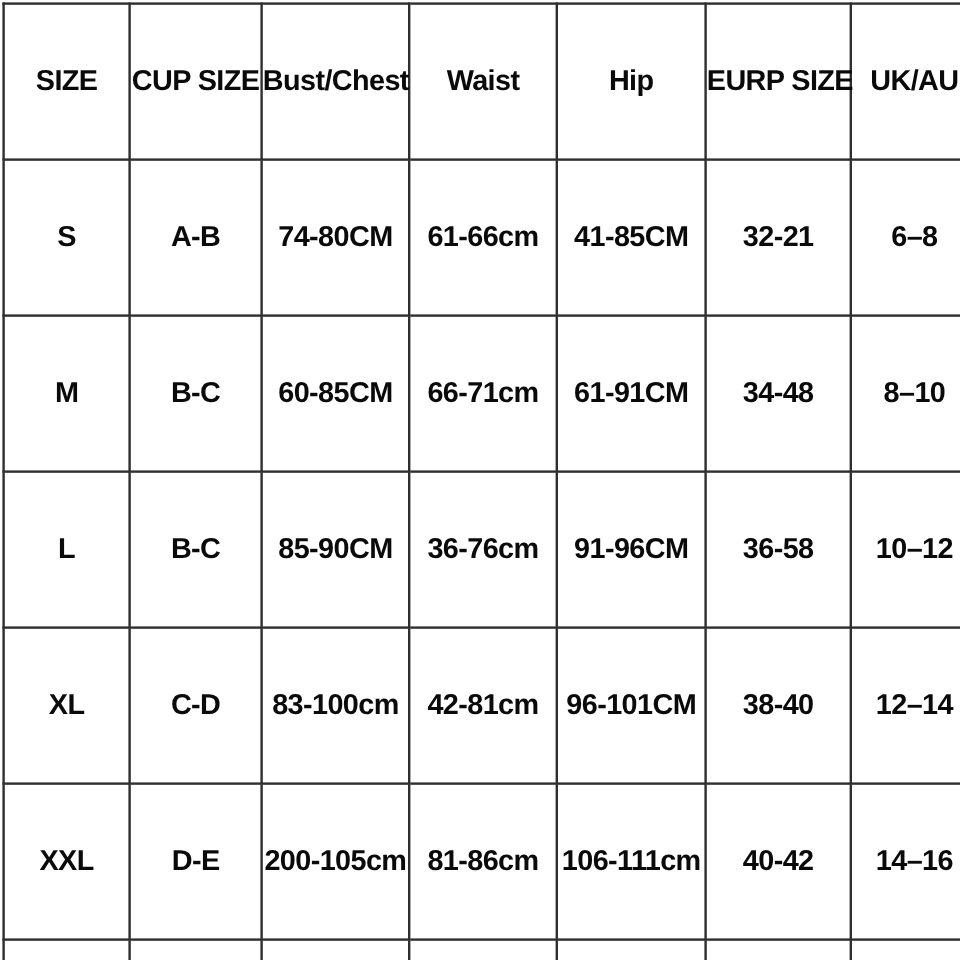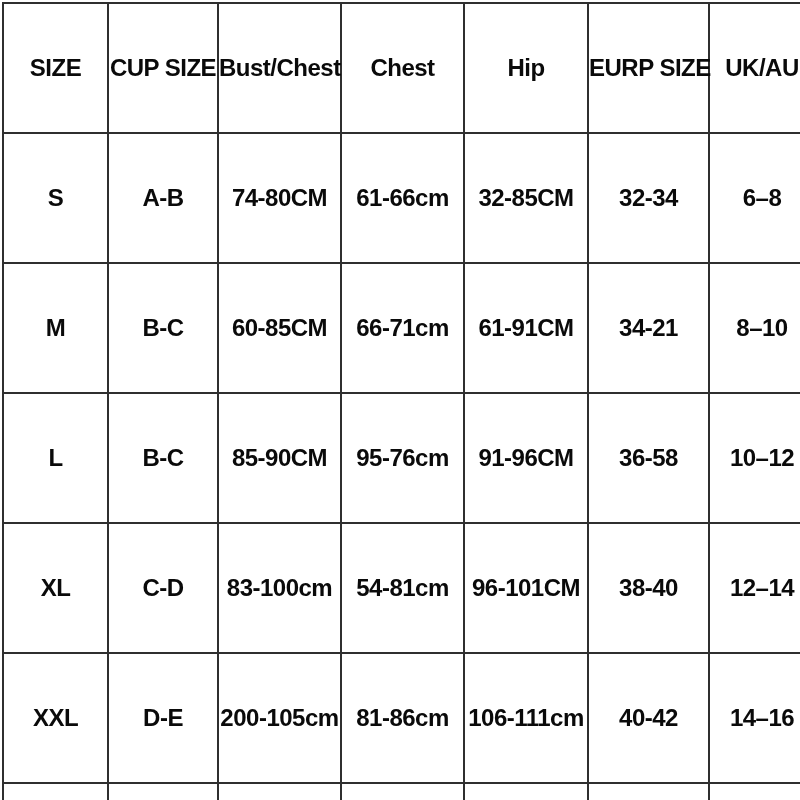--- a/index.html
+++ b/index.html
@@ -51,59 +51,59 @@
       <col style="width:123px">
       <col style="width:124px">
       <col style="width:121px">
       <col style="width:106px">
     </colgroup>
     <thead>
       <tr>
         <th>SIZE</th>
         <th>CUP SIZE</th>
         <th>Bust/Chest</th>
-        <th>Chest</th>
+        <th>Waist</th>
         <th>Hip</th>
         <th>EURP SIZE</th>
         <th>UK/AU</th>
       </tr>
     </thead>
     <tbody id="size-rows">
         <tr>
           <td>S</td>
           <td>A-B</td>
           <td>74-80CM</td>
           <td>61-66cm</td>
-          <td>32-85CM</td>
-          <td>32-34</td>
+          <td>41-85CM</td>
+          <td>32-21</td>
           <td>6–8</td>
         </tr>
         <tr>
           <td>M</td>
           <td>B-C</td>
           <td>60-85CM</td>
           <td>66-71cm</td>
           <td>61-91CM</td>
-          <td>34-21</td>
+          <td>34-48</td>
           <td>8–10</td>
         </tr>
         <tr>
           <td>L</td>
           <td>B-C</td>
           <td>85-90CM</td>
-          <td>95-76cm</td>
+          <td>36-76cm</td>
           <td>91-96CM</td>
           <td>36-58</td>
           <td>10–12</td>
         </tr>
         <tr>
           <td>XL</td>
           <td>C-D</td>
           <td>83-100cm</td>
-          <td>54-81cm</td>
+          <td>42-81cm</td>
           <td>96-101CM</td>
           <td>38-40</td>
           <td>12–14</td>
         </tr>
         <tr>
           <td>XXL</td>
           <td>D-E</td>
           <td>200-105cm</td>
           <td>81-86cm</td>
           <td>106-111cm</td>

